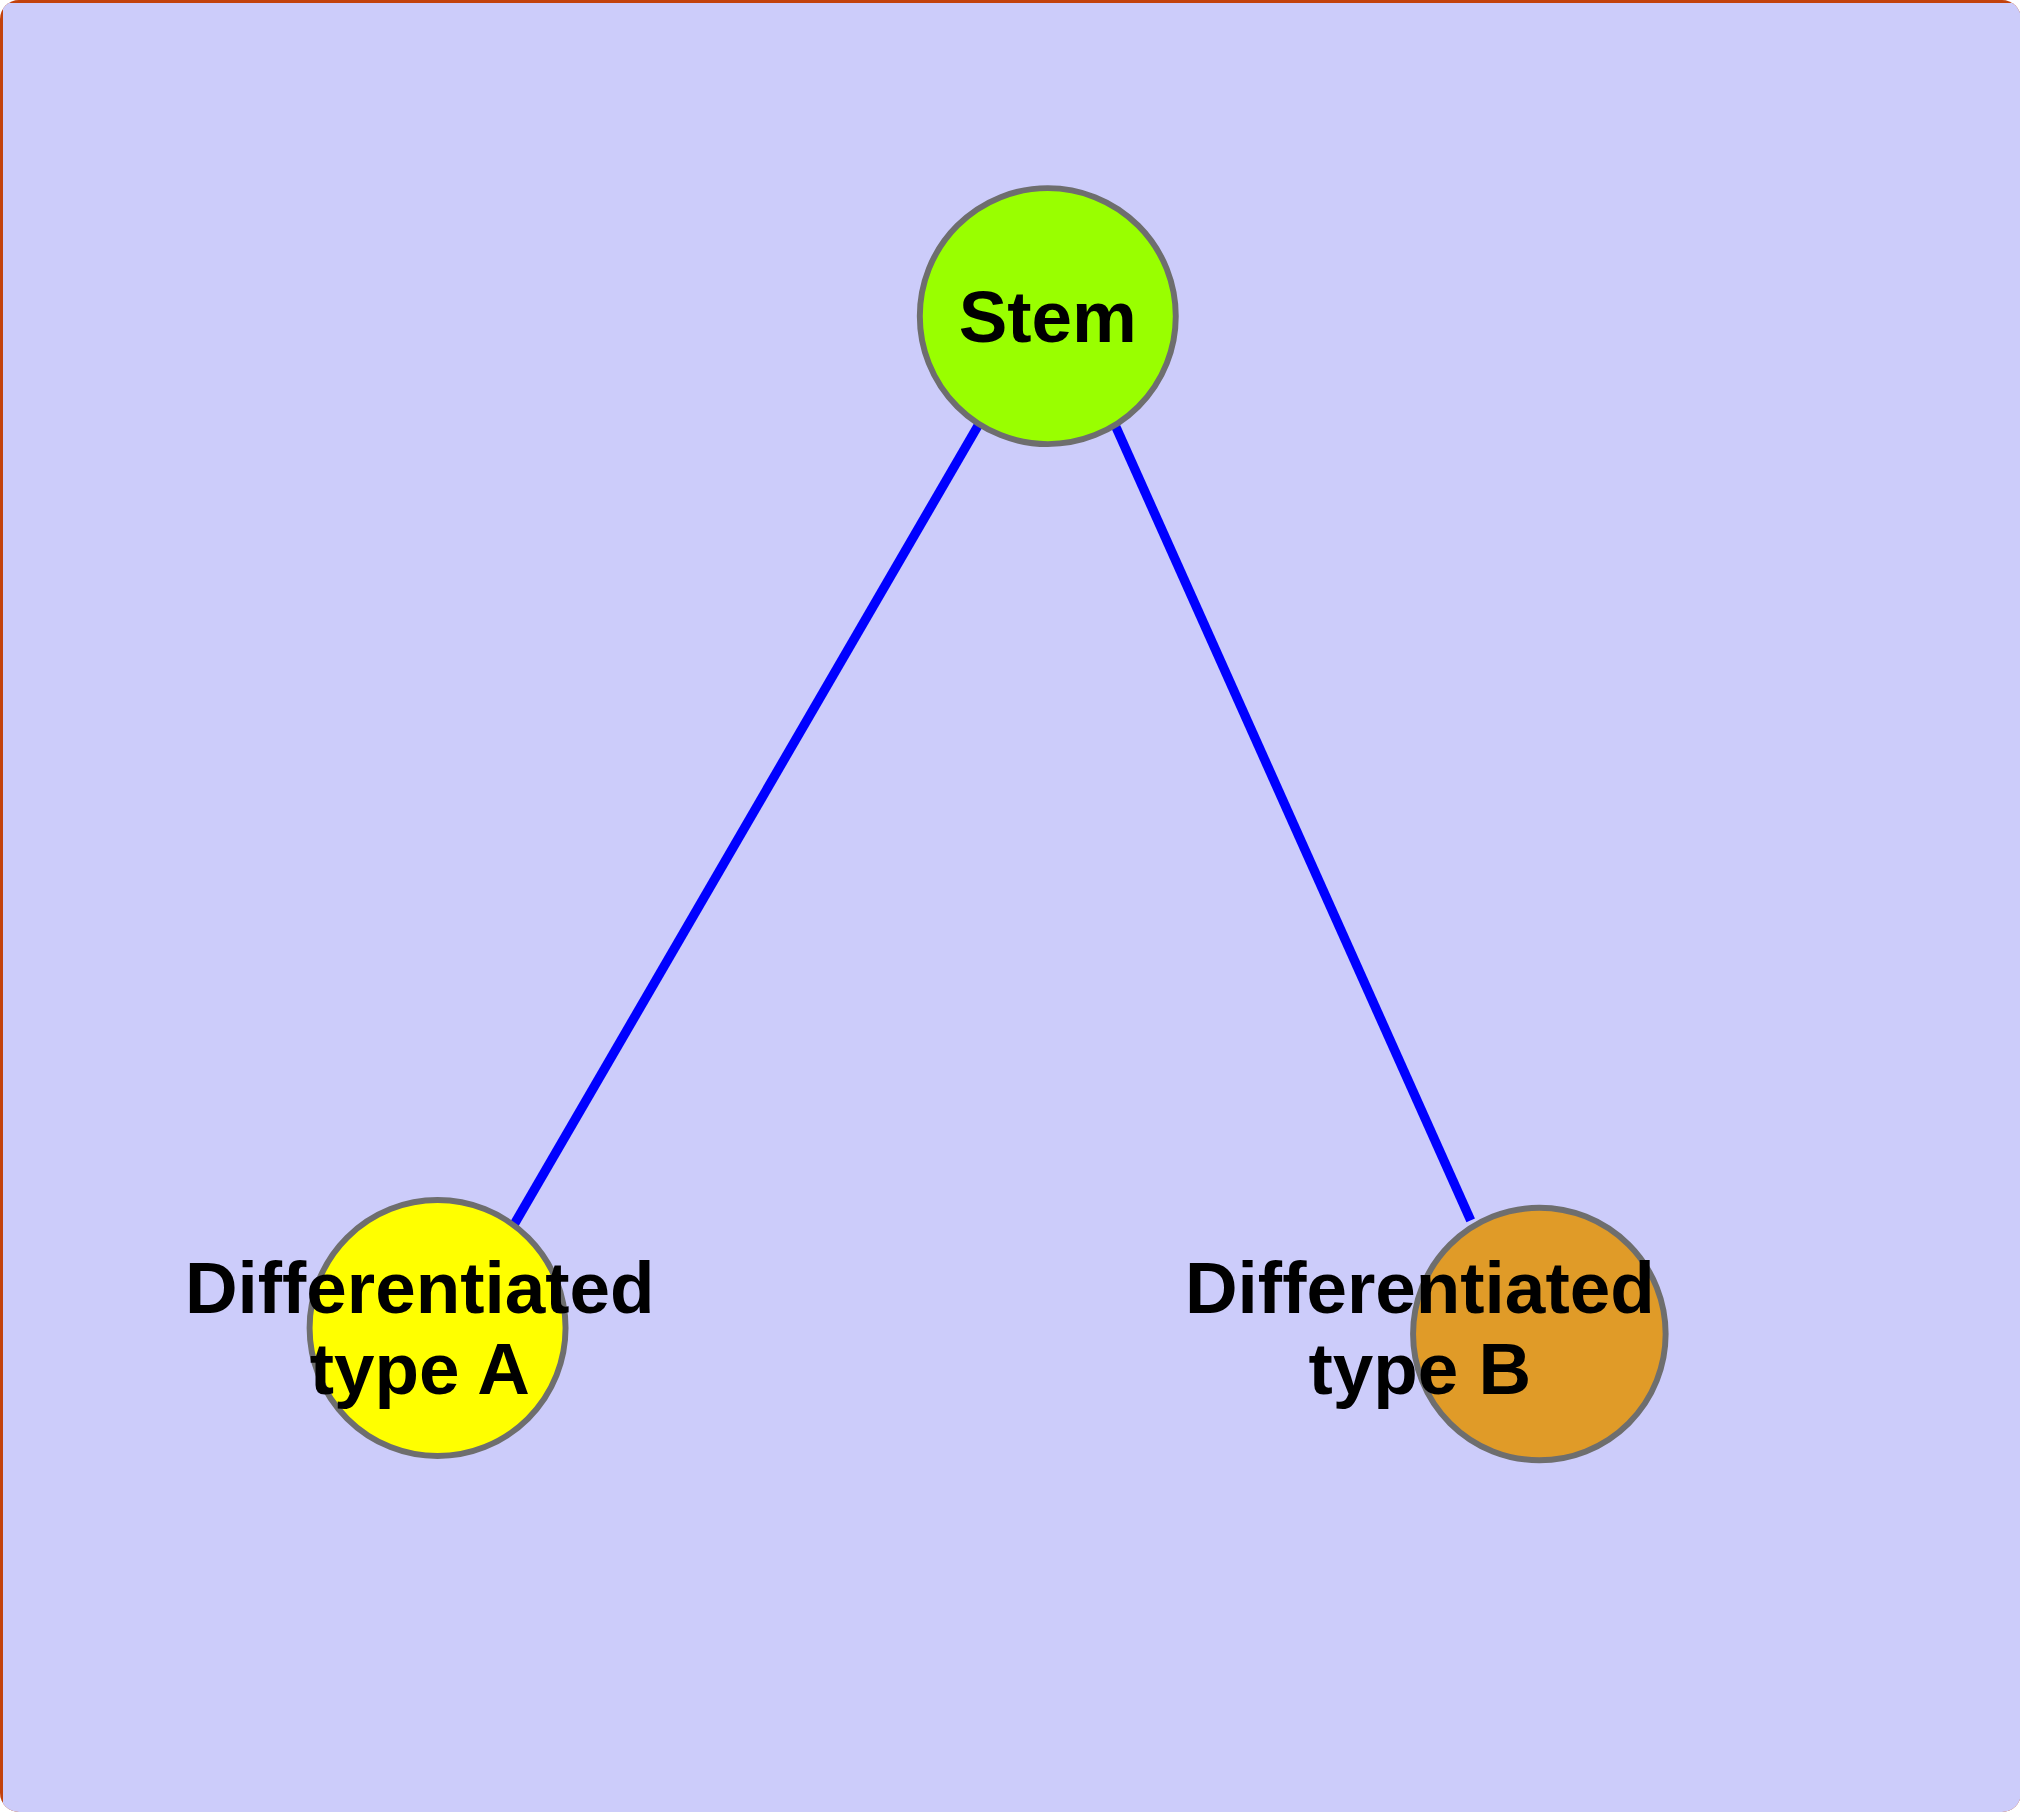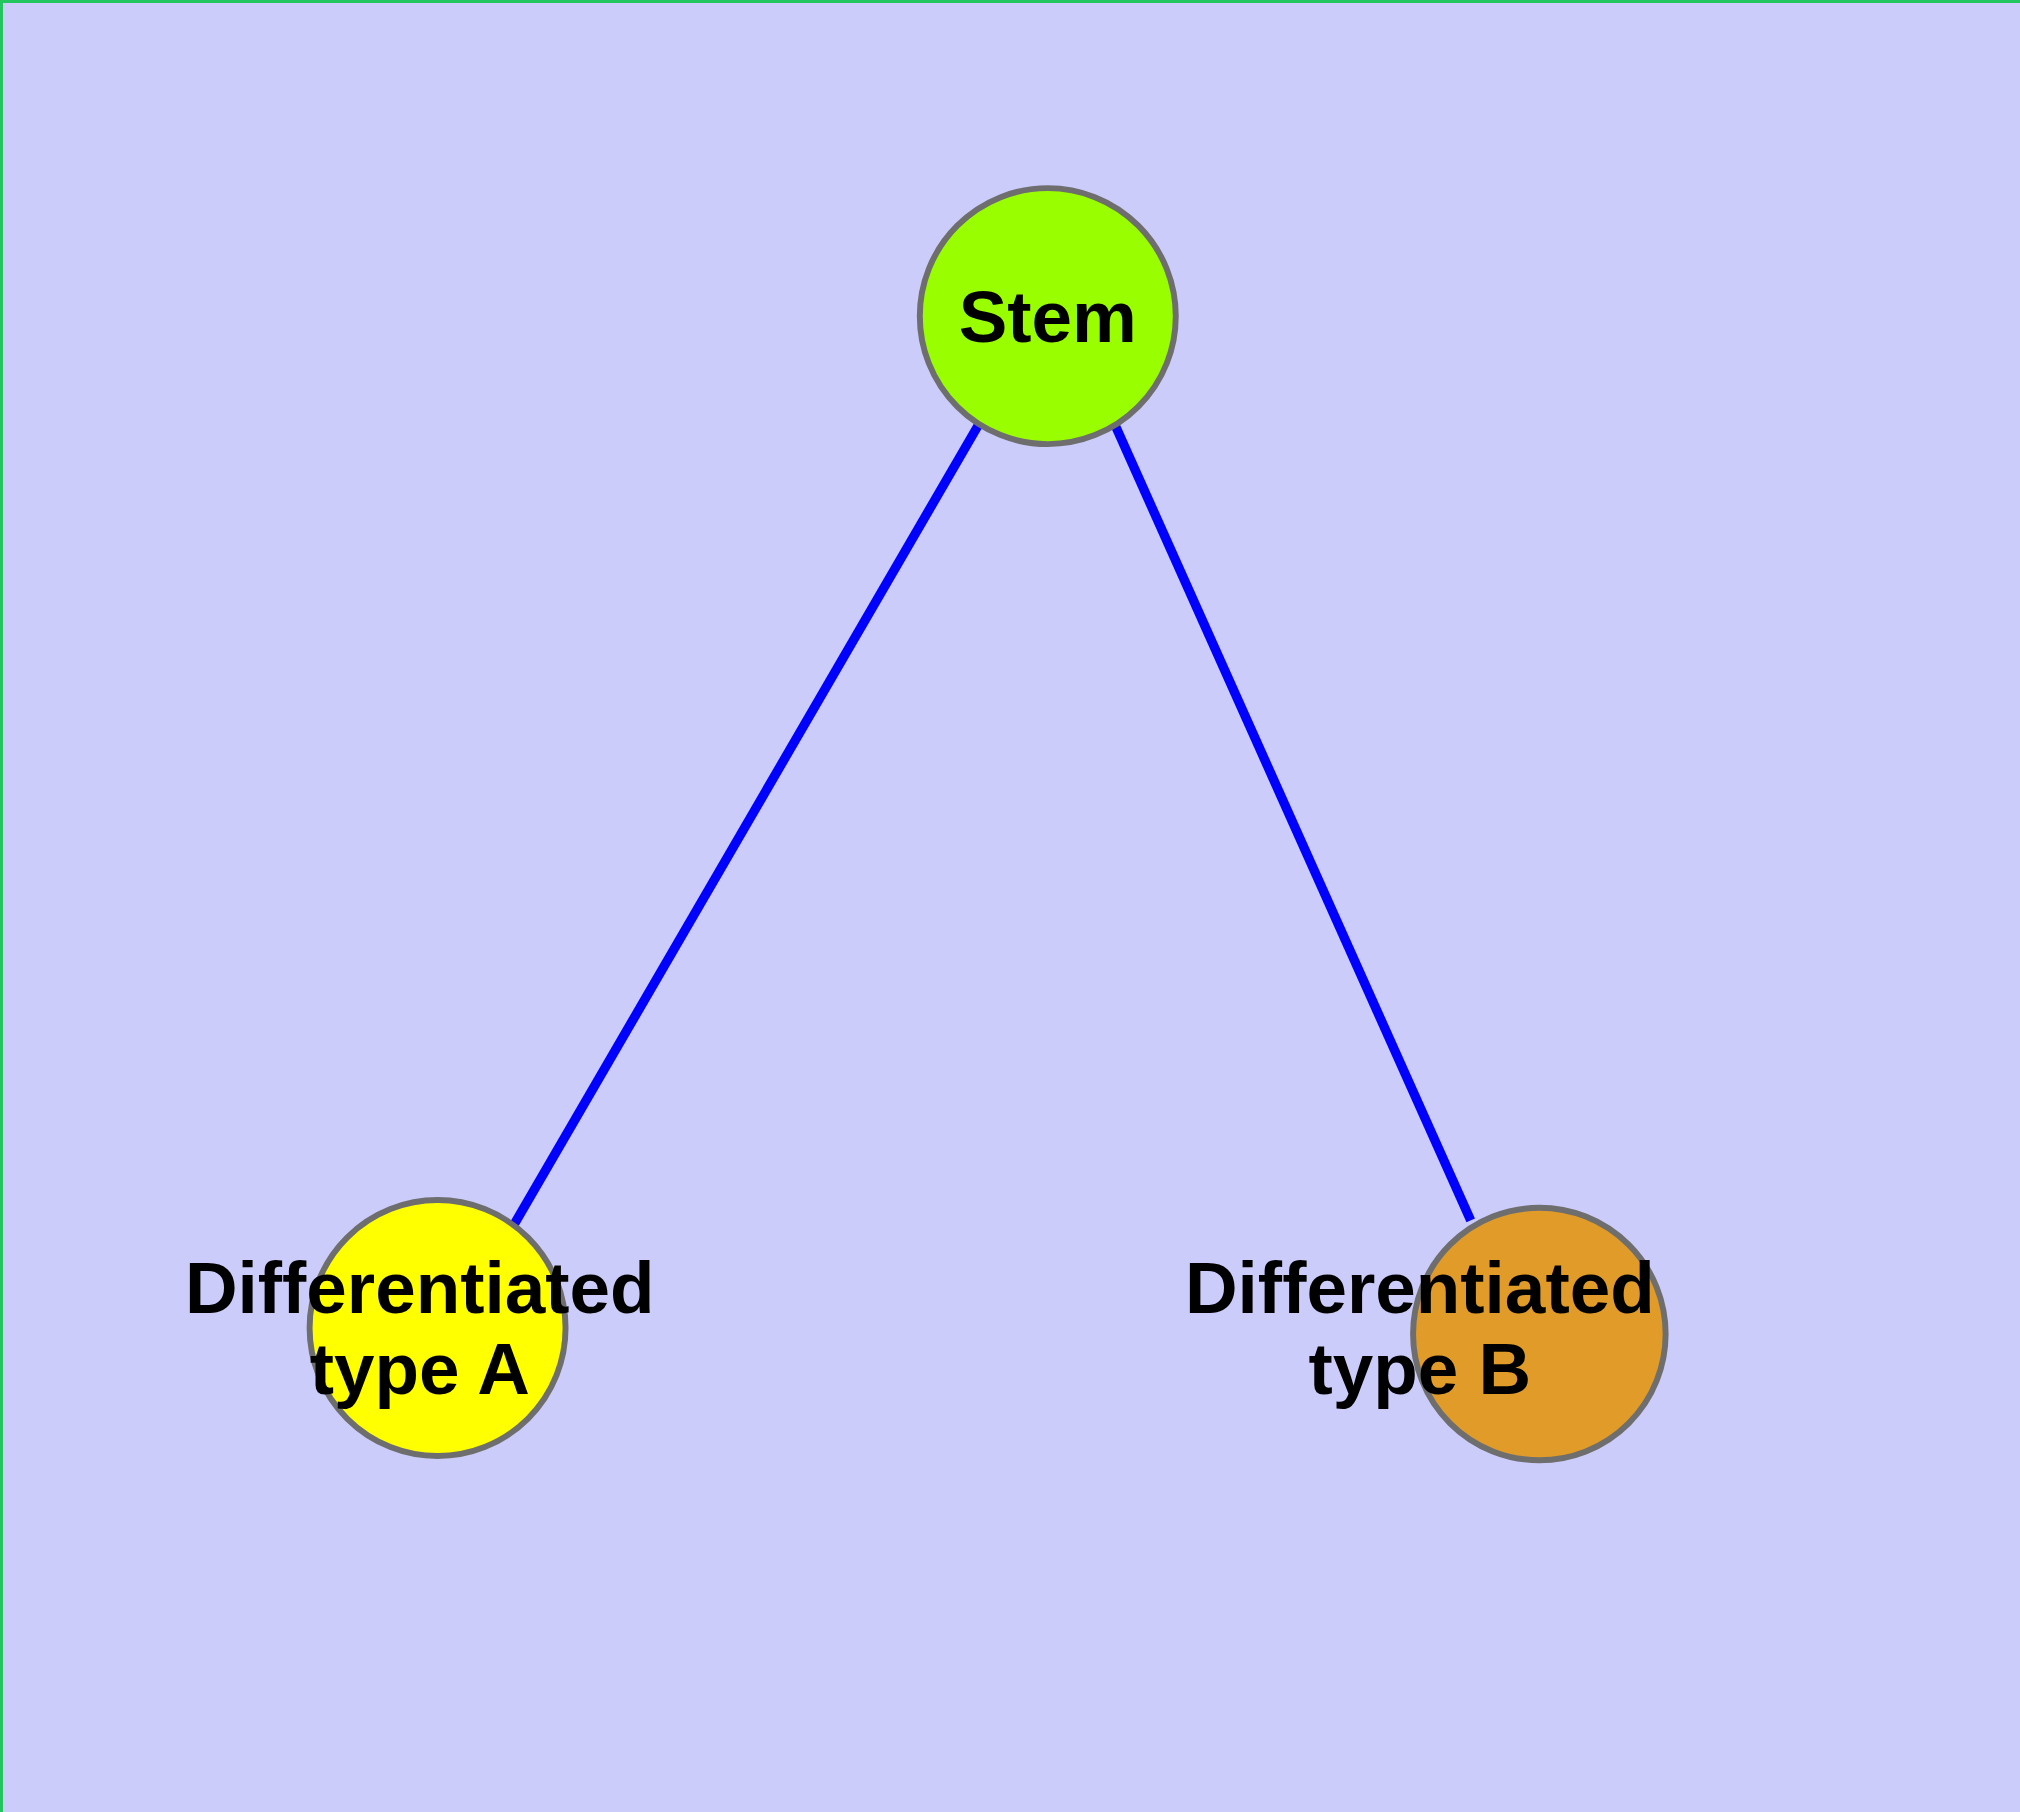--- a/index.html
+++ b/index.html
@@ -48,21 +48,21 @@
     font-size: 86px;
     fill: #000000;
     text-anchor: middle;
     dominant-baseline: auto;
     white-space: pre;
   }
 </style>
 </head>
 <body>
 
-<div id="stage" style="background: #22c55e;">
+<div id="stage" style="background: #c2410c; border-radius: 19px;">
 
   <div id="canvas-panel" style="background: rgb(204, 204, 250);"></div>
 
   <svg id="graph-svg" viewBox="0 0 2384 2138" xmlns="http://www.w3.org/2000/svg">
 
     <g>
       <line class="edge-line" x1="1155" y1="500" x2="605" y2="1447" stroke="#0000ff" stroke-width="11"></line>
       <line class="edge-line" x1="1312" y1="494" x2="1735" y2="1440" stroke="#0000ff" stroke-width="11"></line>
     </g>
 

